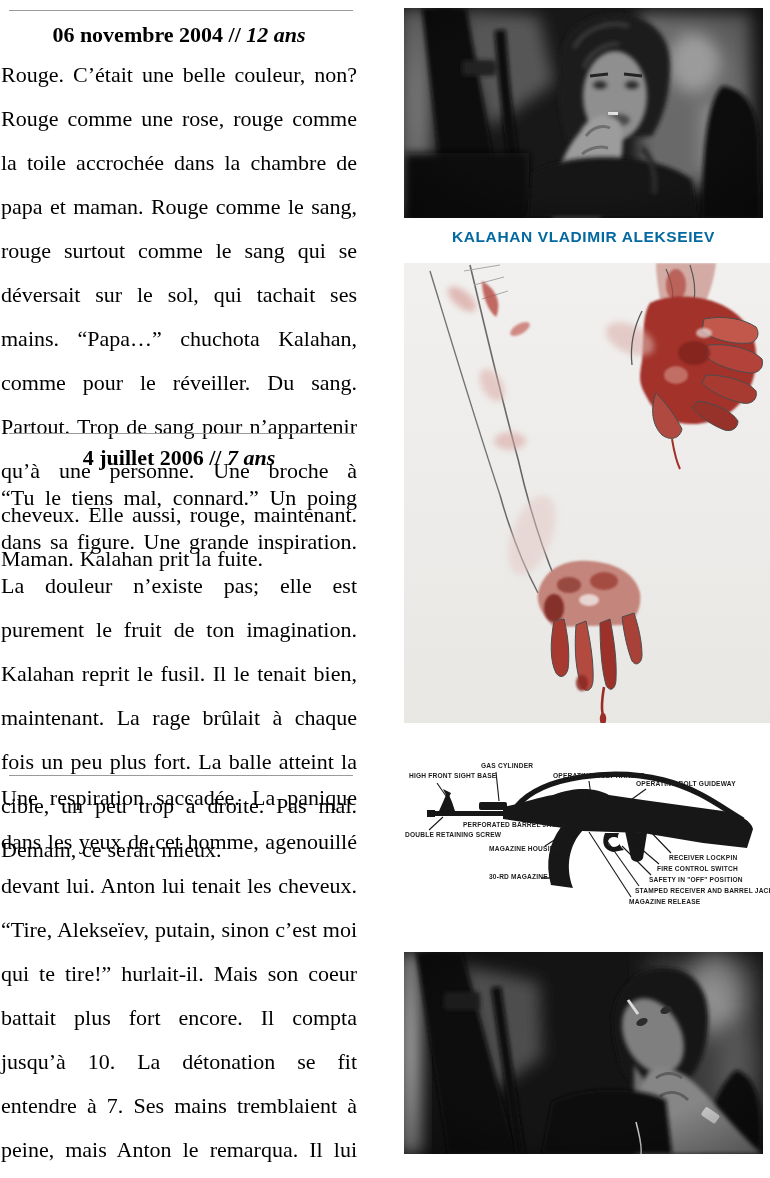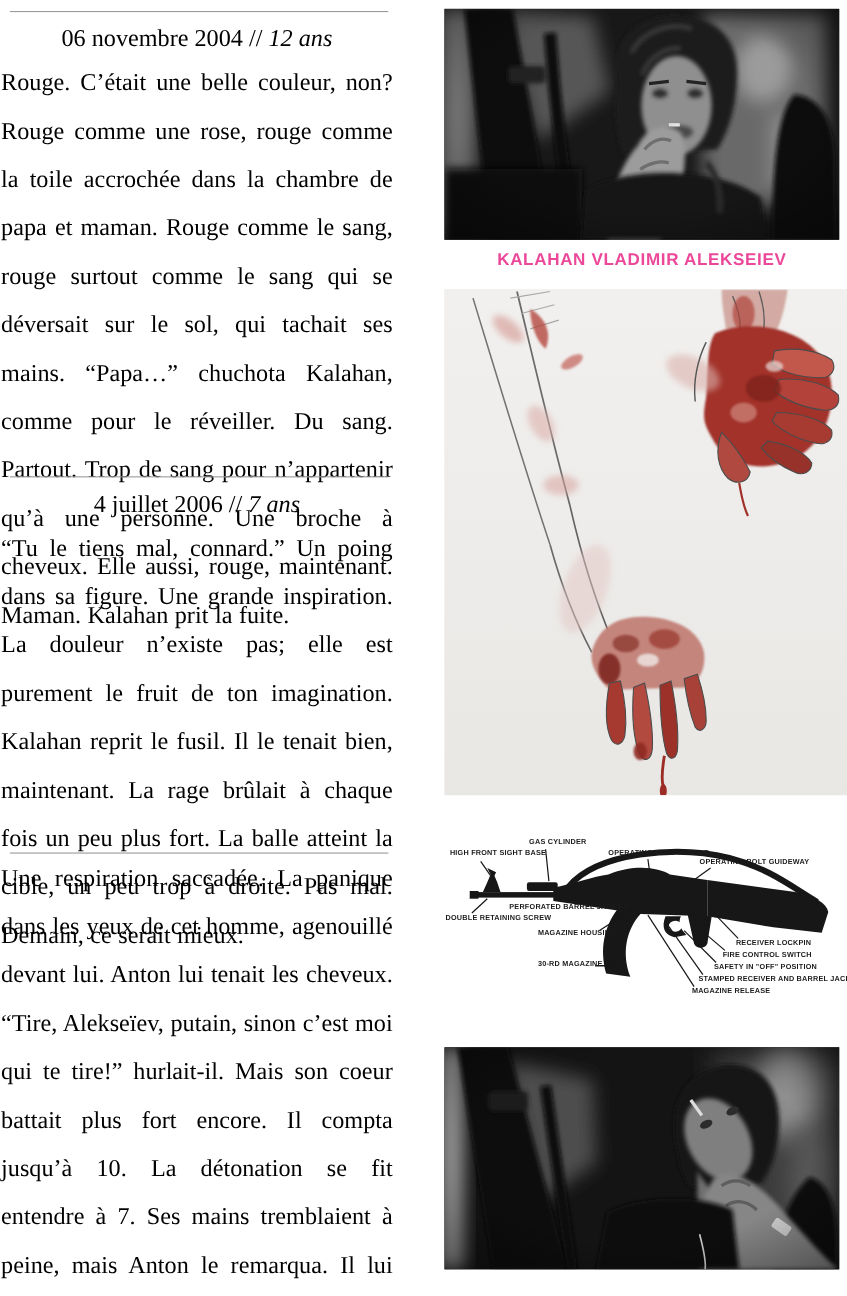--- a/index.html
+++ b/index.html
@@ -1,32 +1,32 @@
 <!DOCTYPE html>
 <html><head>
 <meta charset="utf-8">
 <style>
   html,body{margin:0;padding:0;background:#fff;}
   #page{position:relative;width:770px;height:1178px;background:#ffffff;overflow:hidden;
         font-family:"Liberation Serif","DejaVu Serif",serif;color:#000;}
   
   .entry{position:absolute;left:1px;width:356px;}
   .rule{border:none;border-top:1px solid #9a9a9a;margin:0 4px 0 8px;height:0;}
-  .entry-heading{text-align:center;font-size:22px;font-weight:normal;margin:11px 0 5px 0;line-height:26px;}
+  .entry-heading{text-align:center;font-size:22px;font-weight:bold;margin:11px 0 5px 0;line-height:26px;}
   .entry-heading .age{font-style:italic;}
   .entry-body{font-size:22px;line-height:44px;text-align:justify;margin:0;hyphens:none;
               word-spacing:.02em;}
   
   .ph{position:absolute;overflow:hidden;background:#111;}
   .ph svg{display:block;width:100%;height:100%;}
   .art{position:absolute;overflow:hidden;background:#edecea;}
   .art svg{display:block;width:100%;height:100%;}
   #caption{position:absolute;left:403px;top:228px;width:361px;text-align:center;
            font-family:"Liberation Sans","DejaVu Sans",sans-serif;font-weight:bold;
-           font-size:15.5px;letter-spacing:.6px;color:#ec4899;}
+           font-size:15.5px;letter-spacing:.6px;color:#0369a1;}
   #rifle{position:absolute;left:403px;top:745px;width:367px;height:185px;background:#fff;}
   #rifle svg{position:absolute;left:0;top:0;width:100%;height:100%;}
   .rlabel{position:absolute;font-family:"Liberation Sans","DejaVu Sans",sans-serif;
           font-weight:bold;font-size:6.6px;letter-spacing:.2px;color:#1b1b1b;white-space:nowrap;}
 </style>
 </head>
 <body>
 
 <div id="page">
 

